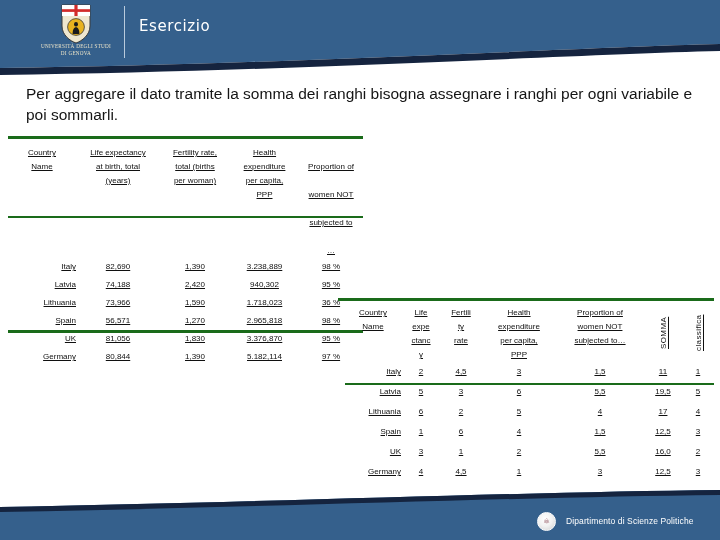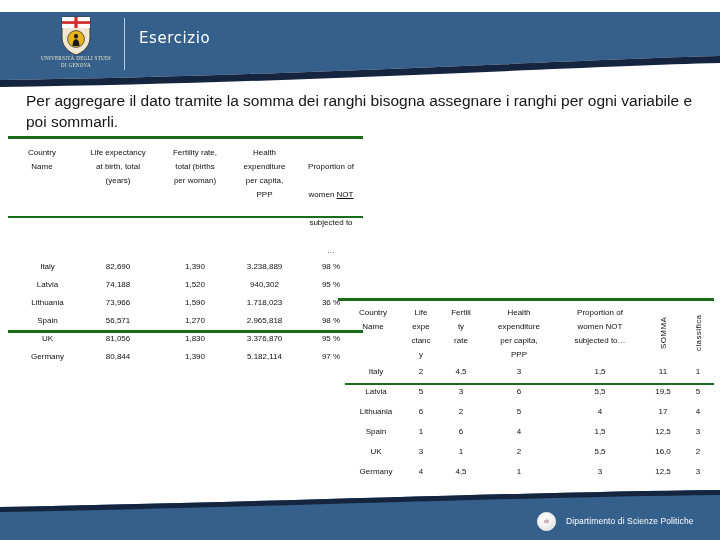--- a/index.html
+++ b/index.html
@@ -11,21 +11,21 @@
     height: 540px;
     overflow: hidden;
     background: #ffffff;
     font-family: "Liberation Sans", sans-serif;
     position: relative;
   }
 
   
   #header-banner {
     position: absolute;
-    left: 0; top: 12px;
+    left: 0; top: 0;
     width: 720px;
     height: 90px;
     overflow: hidden;
   }
   #header-banner .banner-svg {
     position: absolute;
     left: 0; top: 0;
   }
   #uni-logo {
     position: absolute;
@@ -67,40 +67,41 @@
     color: #ffffff;
     font-size: 15px;
     letter-spacing: 0.6px;
     font-family: "DejaVu Sans", sans-serif;
   }
 
   
   #body-heading {
     position: absolute;
     left: 26px;
-    top: 90px;
+    top: 83px;
     width: 668px;
     font-size: 15.5px;
     line-height: 21px;
     color: #151515;
     font-family: "Liberation Sans", sans-serif;
   }
 
   
   .rule {
     position: absolute;
     background: #1a6b1a;
     height: 3px;
   }
 
   .dtable {
     position: absolute;
     font-size: 8px;
     color: #101010;
     font-family: "Liberation Sans", sans-serif;
+    text-decoration: underline;
   }
   .dtable table {
     border-collapse: collapse;
     table-layout: fixed;
   }
   .dtable td, .dtable th {
     padding: 0;
     font-weight: normal;
     vertical-align: top;
   }
@@ -110,21 +111,21 @@
     white-space: pre-line;
     padding-top: 1px;
   }
   .dtable .body-row td {
     height: 18px;
     line-height: 18px;
     text-align: center;
     white-space: nowrap;
   }
   .dtable .body-row td.name {
-    text-align: center;
+    text-align: right;
     padding-left: 11px;
   }
   u.not-u { text-decoration: underline; }
 
   
   #table-left { left: 8px; top: 145px; width: 355px; }
   #table-left table { width: 355px; }
 
   
   #table-right { left: 345px; top: 305px; width: 368px; }
@@ -250,21 +251,21 @@
         <tr class="body-row">
           <td class="name">Italy</td>
           <td>82,690</td>
           <td>1,390</td>
           <td>3.238,889</td>
           <td>98 %</td>
         </tr>
         <tr class="body-row">
           <td class="name">Latvia</td>
           <td>74,188</td>
-          <td>1,520</td>
+          <td>2,420</td>
           <td>940,302</td>
           <td>95 %</td>
         </tr>
         <tr class="body-row">
           <td class="name">Lithuania</td>
           <td>73,966</td>
           <td>1,590</td>
           <td>1.718,023</td>
           <td>36 %</td>
         </tr>

